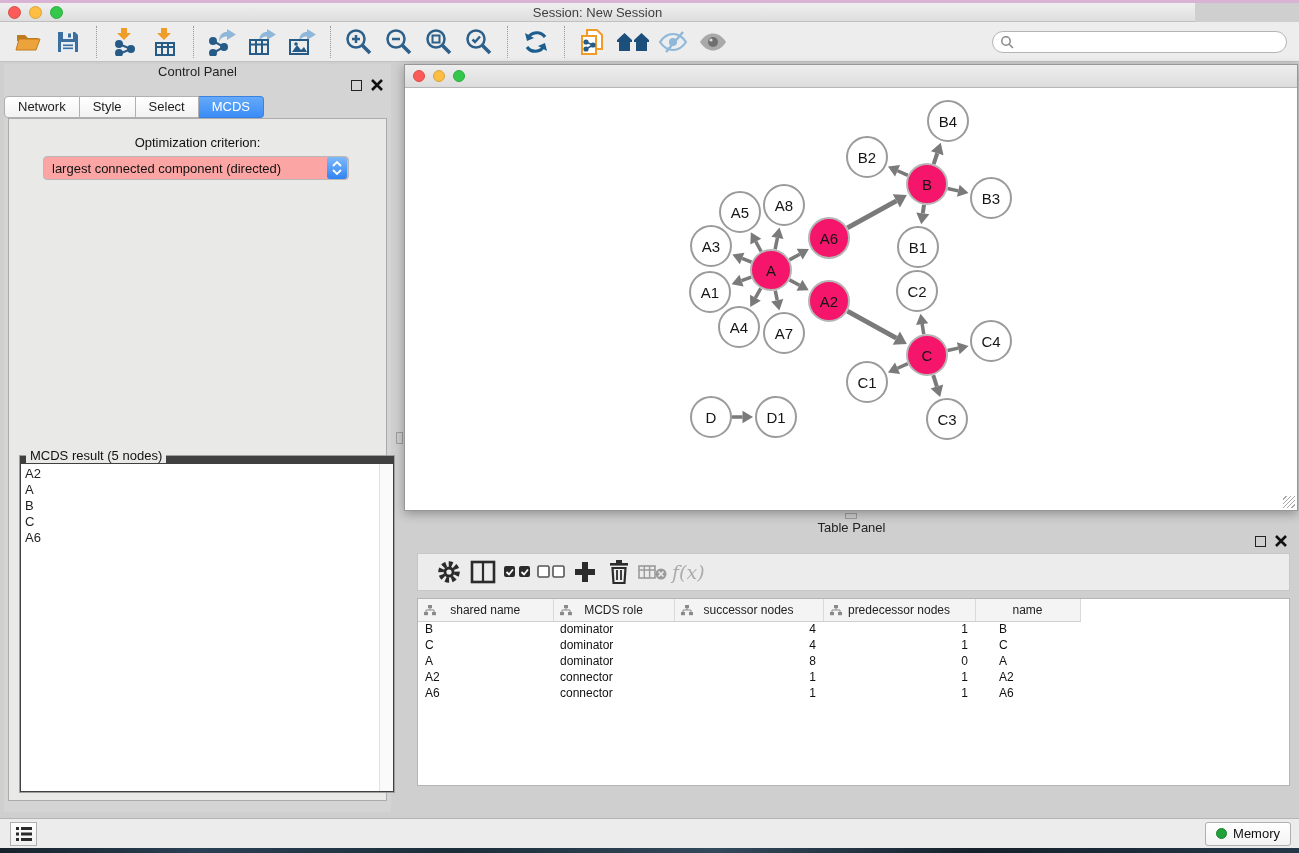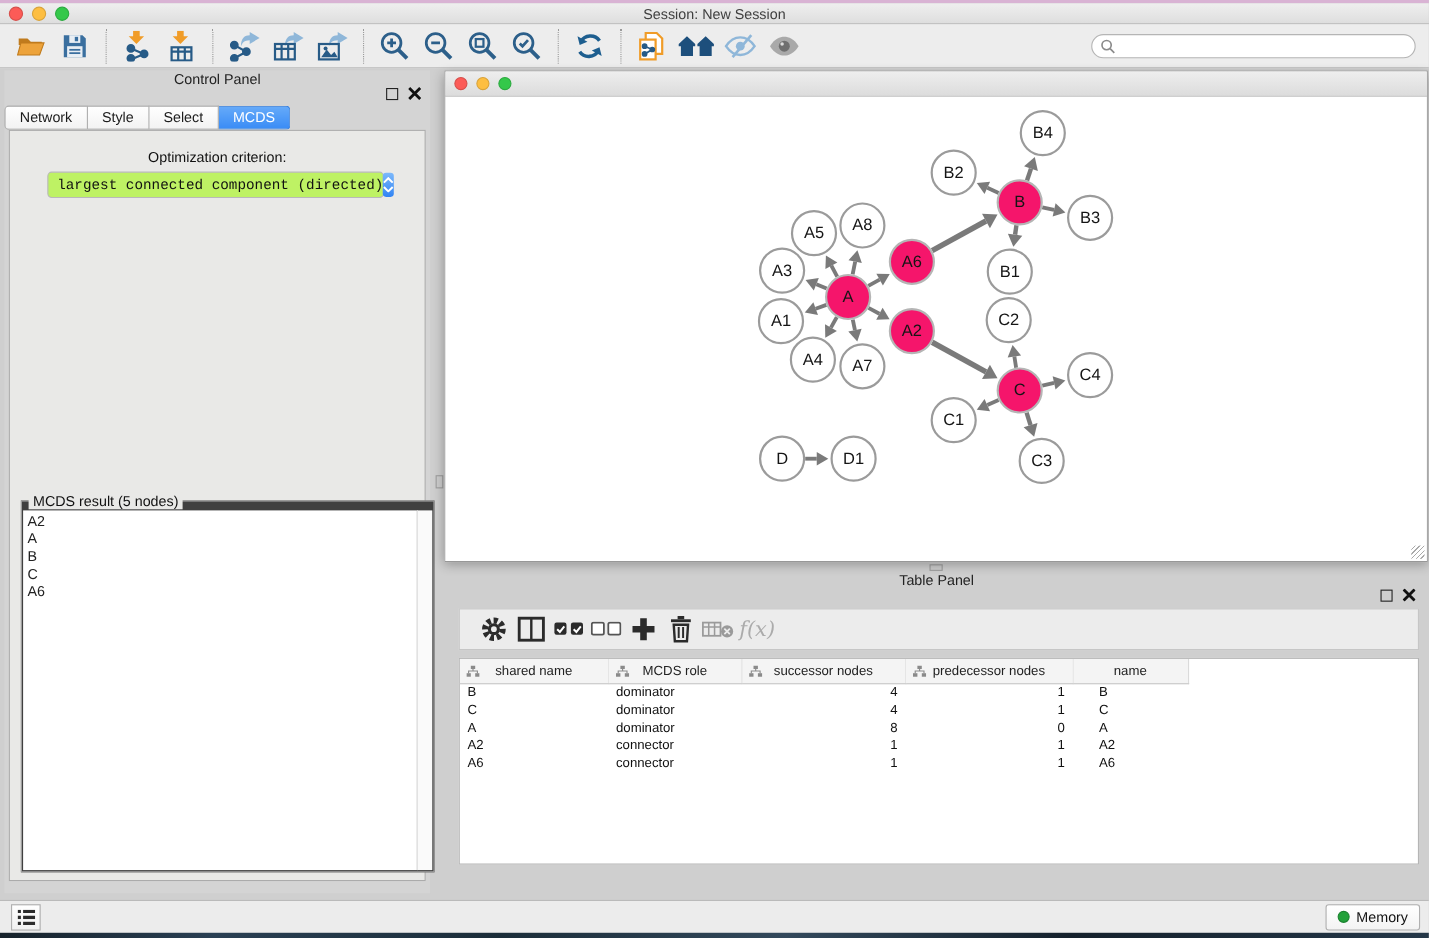--- a/index.html
+++ b/index.html
@@ -6,21 +6,21 @@
   html,body { width:1299px; height:853px; }
   body {
     position:relative; overflow:hidden;
     font-family:"Liberation Sans", sans-serif;
     background:#cfcfcf; color:#222;
   }
   .abs { position:absolute; }
 
   
   #top-strip { left:0; top:0; width:1299px; height:3px; background:#d9b3d4; }
-  #titlebar { left:0; top:3px; width:1299px; height:19px;
+  #titlebar { left:0; top:3px; width:1195px; height:19px;
     background:linear-gradient(#efefef,#dedede); border-bottom:1px solid #c0c0c0;
     display:flex; align-items:center; }
   .lights { display:flex; gap:8px; margin-left:8px; }
   .light { width:13px; height:13px; border-radius:50%; }
   .light.red{ background:#fc5b57; border:1px solid #d6504c;}
   .light.yellow{ background:#fdbe41; border:1px solid #d9a33b;}
   .light.green{ background:#34c84a; border:1px solid #2dab41;}
   #app-title { position:absolute; left:0; right:0; text-align:center; font-size:13px; color:#404040; }
 
   #main-toolbar { left:0; top:22px; width:1299px; height:40px; background:#ededed;
@@ -47,21 +47,21 @@
   .seg .tab { background:linear-gradient(#ffffff,#f2f2f2); border:1px solid #b0b0b0; border-left:none;
     padding:2px 13px 3px; font-size:13px; color:#1c1c1c; cursor:default; }
   .seg .tab:first-child { border-left:1px solid #b0b0b0; border-radius:4px 0 0 4px; }
   .seg .tab:last-child { border-radius:0 4px 4px 0; }
   .seg .tab.active { background:linear-gradient(#66aaf9,#3a8cf6); border-color:#3a82e0; color:#fff; }
 
   #cp-content { position:absolute; left:4px; top:54px; width:379px; height:683px;
     background:#e9e9e7; border:1px solid #ababab; }
   #opt-label { position:absolute; left:0; top:16px; width:100%; text-align:center; font-size:13px; color:#111; }
   #criterion-select { position:absolute; left:34px; top:37px; width:306px; height:24px;
-    background:#bef264; border:1px solid #b9b9b9; border-radius:4px; display:flex; align-items:center;font-family:Liberation Mono, monospace; }
+    background:#fca5a5; border:1px solid #b9b9b9; border-radius:4px; display:flex; align-items:center; }
   #criterion-select .val { flex:1; font-size:13px; padding-left:8px; color:#111; white-space:nowrap; }
   #criterion-select .stepper { width:20px; height:22px; margin-right:1px; border-radius:3px;
     background:linear-gradient(#7db9fb,#3184f4); display:flex; flex-direction:column;
     align-items:center; justify-content:center; gap:2px; }
   .btn-row { position:absolute; left:0; top:70px; width:100%; display:flex; justify-content:center; gap:16px; }
   .mac-btn { background:linear-gradient(#ffffff,#f1f1f1); border:1px solid #b3b3b3; border-radius:4px;
     font-size:13px; color:#111; padding:3px 15px 4px; font-family:"Liberation Sans",sans-serif; }
 
   #mcds-fieldset { position:absolute; left:10px; top:336px; width:376px; height:338px;
     border:1px solid #9f9f9f; background:#404040; }

